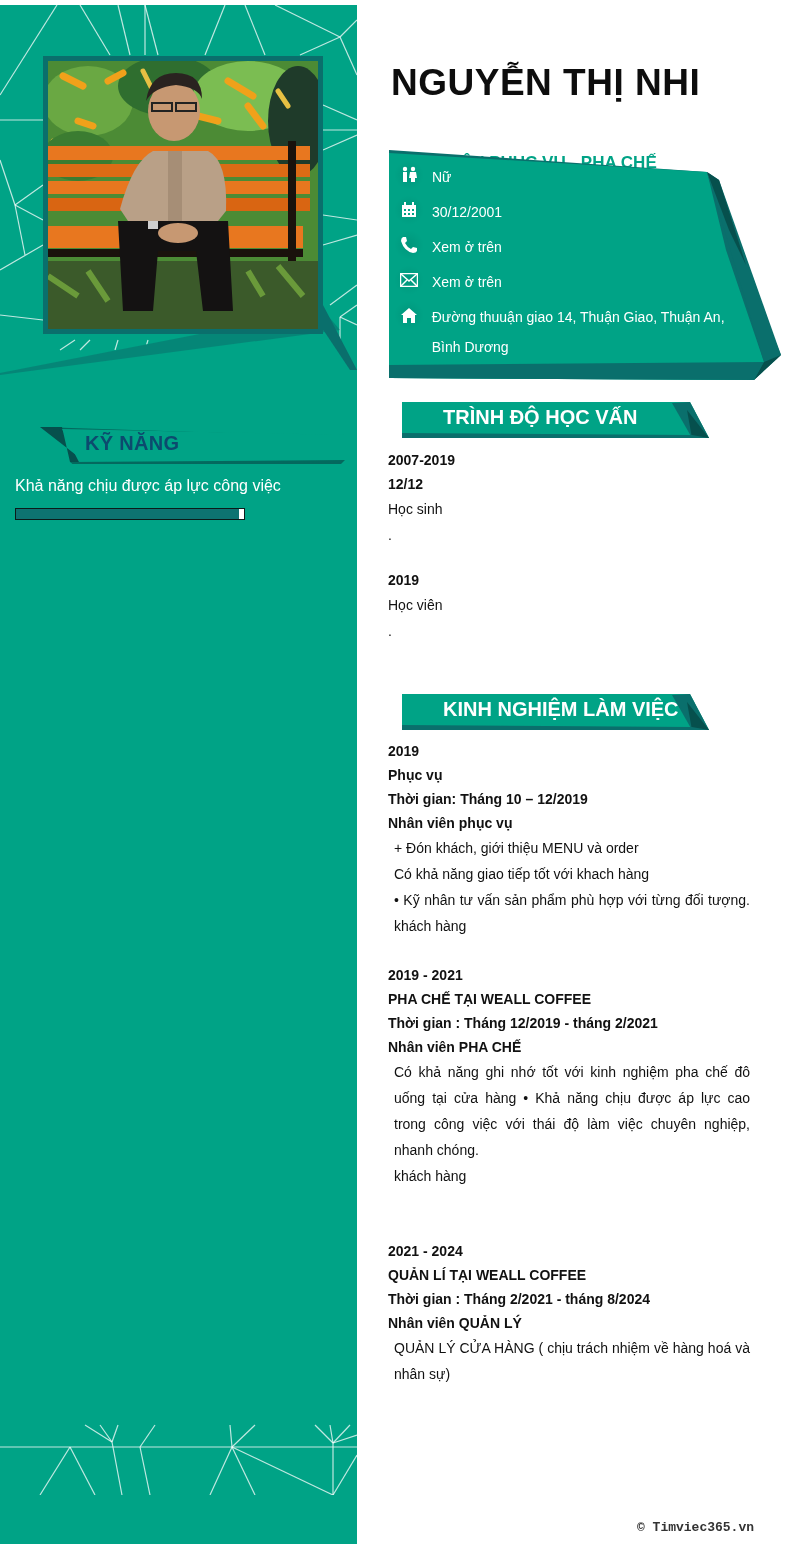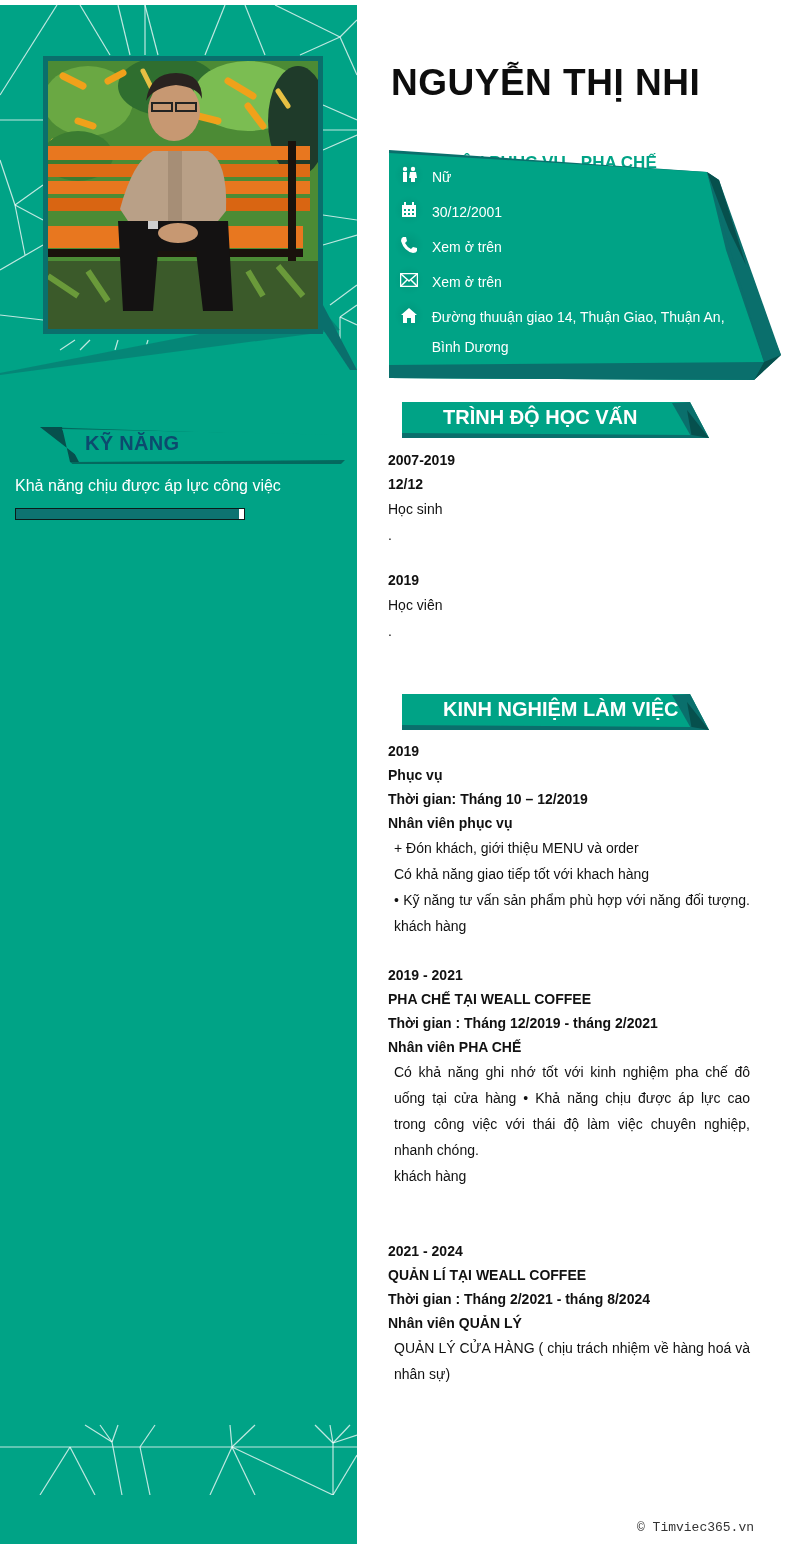--- a/index.html
+++ b/index.html
@@ -69,21 +69,21 @@
       white-space: nowrap;
     }
 
     .entry { position: absolute; left: 388px; width: 362px; font-size: 14px; color: #111; }
     .entry .line { line-height: 26px; }
     .entry .line.b { font-weight: bold; line-height: 24px; }
     .entry .line.j { text-align: justify; margin-left: 6px; }
 
     .copyright {
       position: absolute; left: 637px; top: 1520px; font-family: "Liberation Mono", "DejaVu Sans Mono", monospace;
-      font-size: 13px; color: #333;
+      font-size: 13px; color: #333; font-weight: bold;
     }
   </style>
 </head>
 <body>
 
 <div class="sidebar">
 
   <svg class="geo" width="357" height="370" style="top:0">
     <line x1="57" y1="0" x2="0" y2="90"></line>
     <line x1="80" y1="0" x2="110" y2="50"></line>
@@ -303,21 +303,21 @@
   <span class="title">KINH NGHIỆM LÀM VIỆC</span>
 </div>
 
 <div class="entry" style="top:739px">
   <div class="line b">2019</div>
   <div class="line b">Phục vụ</div>
   <div class="line b">Thời gian: Tháng 10 – 12/2019</div>
   <div class="line b">Nhân viên phục vụ</div>
   <div class="line j">+ Đón khách, giới thiệu MENU và order</div>
   <div class="line j">Có khả năng giao tiếp tốt với khach hàng</div>
-  <div class="line j">• Kỹ năng tư vấn sản phẩm phù hợp với năng đối tượng. khách hàng</div>
+  <div class="line j">• Kỹ nhân tư vấn sản phẩm phù hợp với từng đối tượng. khách hàng</div>
 </div>
 
 <div class="entry" style="top:963px">
   <div class="line b">2019 - 2021</div>
   <div class="line b">PHA CHẾ TẠI WEALL COFFEE</div>
   <div class="line b">Thời gian : Tháng 12/2019 - tháng 2/2021</div>
   <div class="line b">Nhân viên PHA CHẾ</div>
   <div class="line j">Có khả năng ghi nhớ tốt với kinh nghiệm pha chế  đô uống tại cửa hàng • Khả năng chịu được áp lực cao trong công việc với thái độ làm việc chuyên nghiệp, nhanh chóng.</div>
   <div class="line j">khách hàng</div>
 </div>

